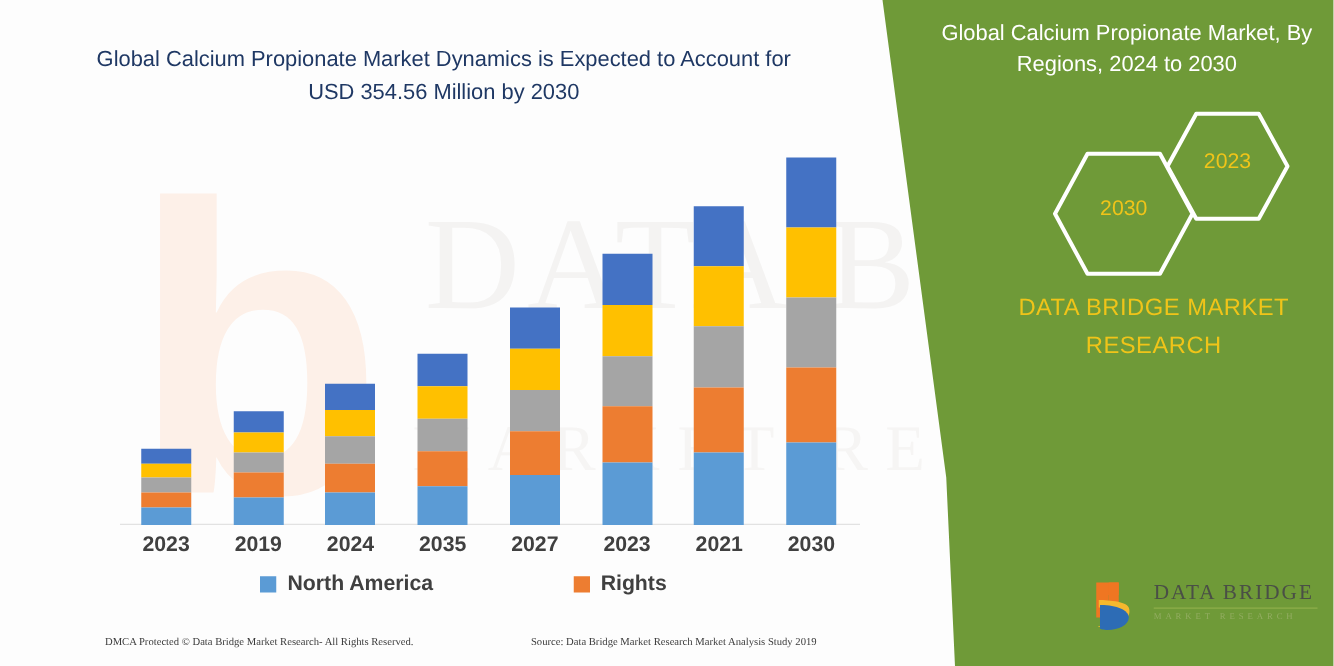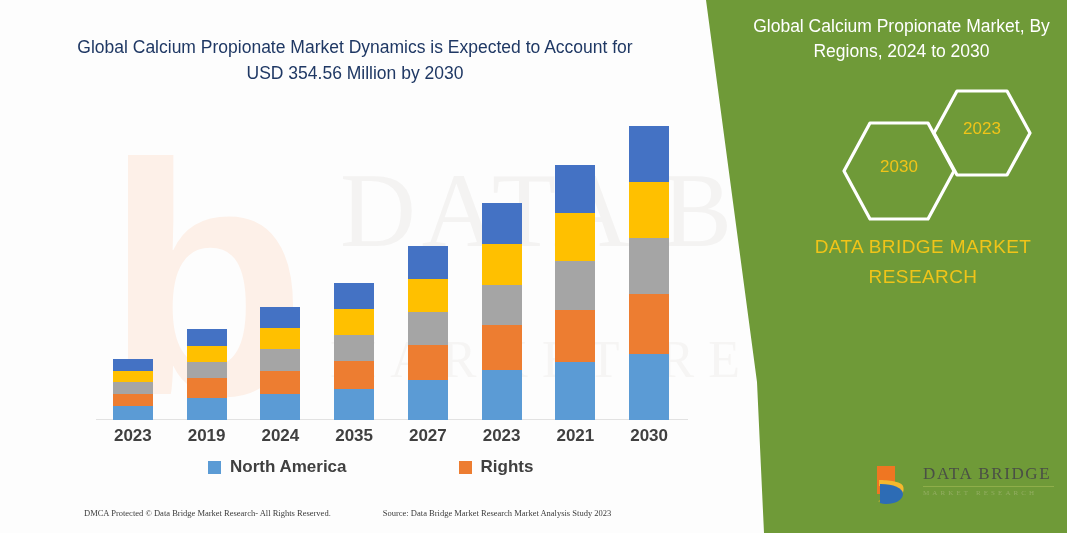--- a/index.html
+++ b/index.html
@@ -119,20 +119,21 @@
   }
   .legend-item{display:flex;align-items:center;}
   .legend-item.na{margin-left:112px;}
   .legend-item.eu{margin-left:112px;}
   .legend-swatch{width:13px;height:13px;margin-right:9px;}
   .legend-label{color:#404040;font-size:17px;font-weight:700;}
 
   .footer{
     position:absolute;left:84px;top:508px;width:600px;height:16px;
     display:flex;
+    gap:42px;
   }
   .footer-left{
     color:#3b3b3b;font-size:8.5px;white-space:nowrap;
     font-family:"Liberation Serif", serif;
   }
   .footer-right{
     color:#3b3b3b;font-size:8.5px;white-space:nowrap;margin-left:52px;
     font-family:"Liberation Serif", serif;
   }
 </style>
@@ -244,21 +245,21 @@
         <span class="legend-label">North America</span>
       </div>
       <div class="legend-item eu">
         <span class="legend-swatch" style="background: rgb(237, 125, 49);"></span>
         <span class="legend-label">Rights</span>
       </div>
     </div>
 
   <div class="footer">
     <div class="footer-left">DMCA Protected © Data Bridge Market Research- All Rights Reserved.</div>
-    <div class="footer-right">Source: Data Bridge Market Research  Market Analysis Study 2023</div>
+    <div class="footer-right">Source: Data Bridge Market Research  Market Analysis Study 2019</div>
   </div>
 
   <div class="green-panel">
     <svg width="1067" height="533" viewBox="0 0 1067 533">
       <polygon id="greenpoly" points="706,0 1067,0 1067,533 764,533 757,382" fill="#6f9a38"></polygon>
     </svg>
   </div>
 
   <div class="green-content">
     <div class="gp-title">Global Calcium Propionate Market, By Regions, 2024 to 2030</div>

